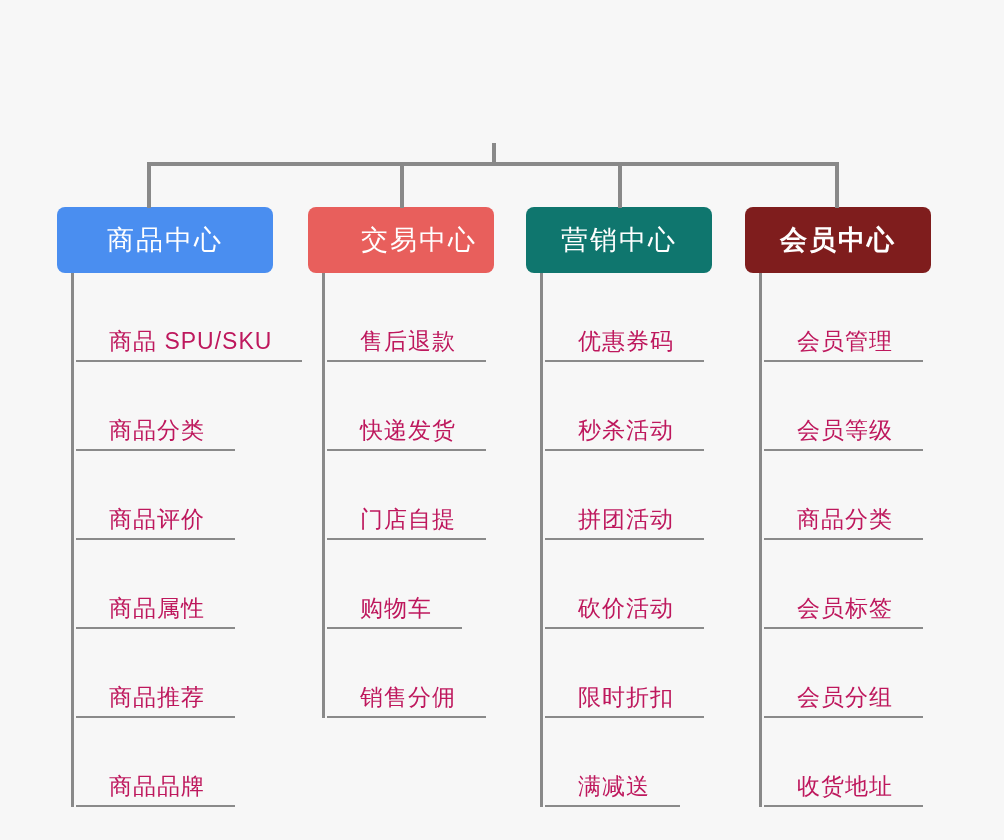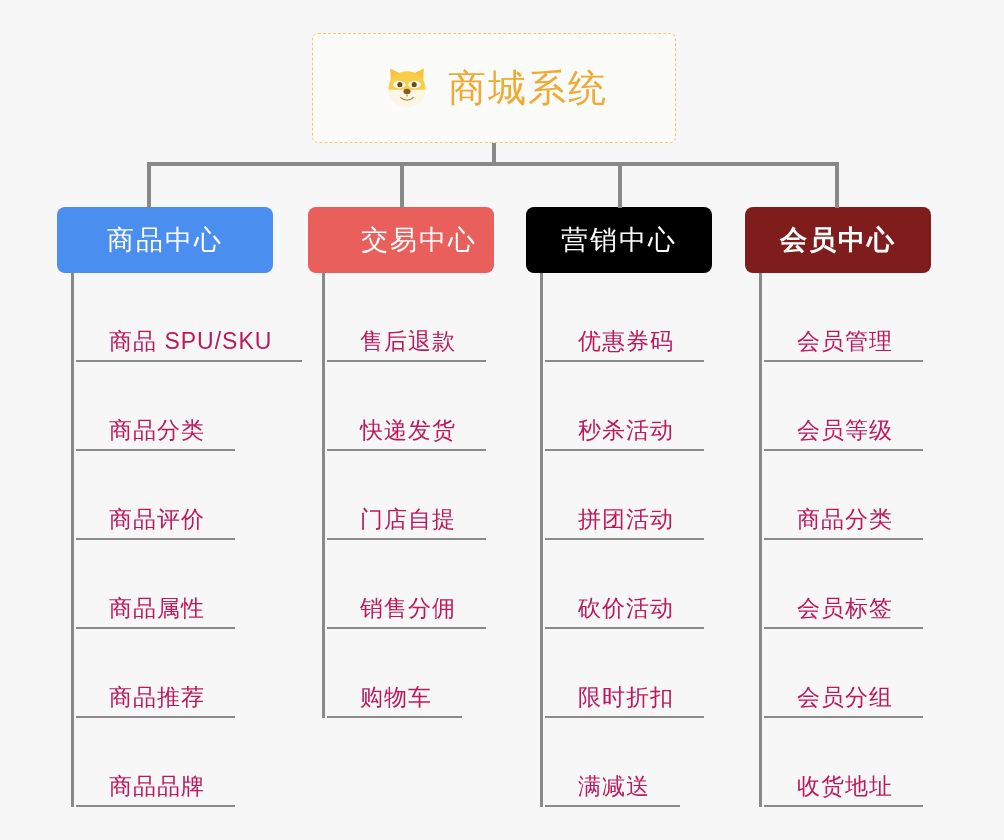--- a/index.html
+++ b/index.html
@@ -116,44 +116,20 @@
     color: #be185d;
     letter-spacing: 1px;
     line-height: 1.1;
   }
 </style>
 </head>
 <body>
 
 <div id="mindmap">
 
-  <div class="root-node">
-    <span class="shiba-icon">
-      <svg viewBox="0 0 64 64" width="54" height="54" aria-hidden="true">
-
-        <path d="M12 9 L13 27 L25 15 Z" fill="#f6c53f"></path>
-        <path d="M52 9 L51 27 L39 15 Z" fill="#f6c53f"></path>
-
-        <ellipse cx="32" cy="33" rx="22" ry="21" fill="#f8cd4a"></ellipse>
-
-        <path d="M10 34 a22 21 0 0 0 44 0 Z" fill="#fdf6e6"></path>
-
-        <ellipse cx="23" cy="28" rx="7.5" ry="4.6" fill="#fdf6e6"></ellipse>
-        <ellipse cx="41" cy="28" rx="7.5" ry="4.6" fill="#fdf6e6"></ellipse>
-        <ellipse cx="23.5" cy="28" rx="3" ry="3" fill="#6b4b1e"></ellipse>
-        <ellipse cx="40.5" cy="28" rx="3" ry="3" fill="#6b4b1e"></ellipse>
-
-        <ellipse cx="32" cy="36" rx="4.2" ry="3.2" fill="#8a5a22"></ellipse>
-
-        <path d="M32 39 L32 42" stroke="#b98b46" stroke-width="1.4" fill="none"></path>
-        <path d="M24 43 q8 7 16 0" stroke="#b98b46" stroke-width="1.4" fill="none"></path>
-      </svg>
-    </span>
-    <span class="root-title">商城系统</span>
-  </div>
 
   <div class="trunk-stub"></div>
   <div class="trunk-bar"></div>
 
   <div id="columns">
       <div class="column" style="left: 57px; width: 188px;">
         <div class="cat-box" style="background: rgb(74, 142, 240); width: 216px;">
           <span>商品中心</span>
         </div>
         <div class="leaf-wrap">
@@ -185,29 +161,29 @@
           <div class="leaf">
             <div class="leaf-inner"><span class="leaf-label">售后退款</span></div>
           </div>
           <div class="leaf">
             <div class="leaf-inner"><span class="leaf-label">快递发货</span></div>
           </div>
           <div class="leaf">
             <div class="leaf-inner"><span class="leaf-label">门店自提</span></div>
           </div>
           <div class="leaf">
+            <div class="leaf-inner"><span class="leaf-label">购物车</span></div>
+          </div>
+          <div class="leaf">
             <div class="leaf-inner"><span class="leaf-label">销售分佣</span></div>
           </div>
-          <div class="leaf">
-            <div class="leaf-inner"><span class="leaf-label">购物车</span></div>
-          </div>
         </div>
       </div>
       <div class="column" style="left: 526px; width: 186px;">
-        <div class="cat-box" style="background: #000000; width: 186px;">
+        <div class="cat-box" style="background: #0f766e; width: 186px;">
           <span>营销中心</span>
         </div>
         <div class="leaf-wrap">
           <div class="leaf">
             <div class="leaf-inner"><span class="leaf-label">优惠券码</span></div>
           </div>
           <div class="leaf">
             <div class="leaf-inner"><span class="leaf-label">秒杀活动</span></div>
           </div>
           <div class="leaf">

